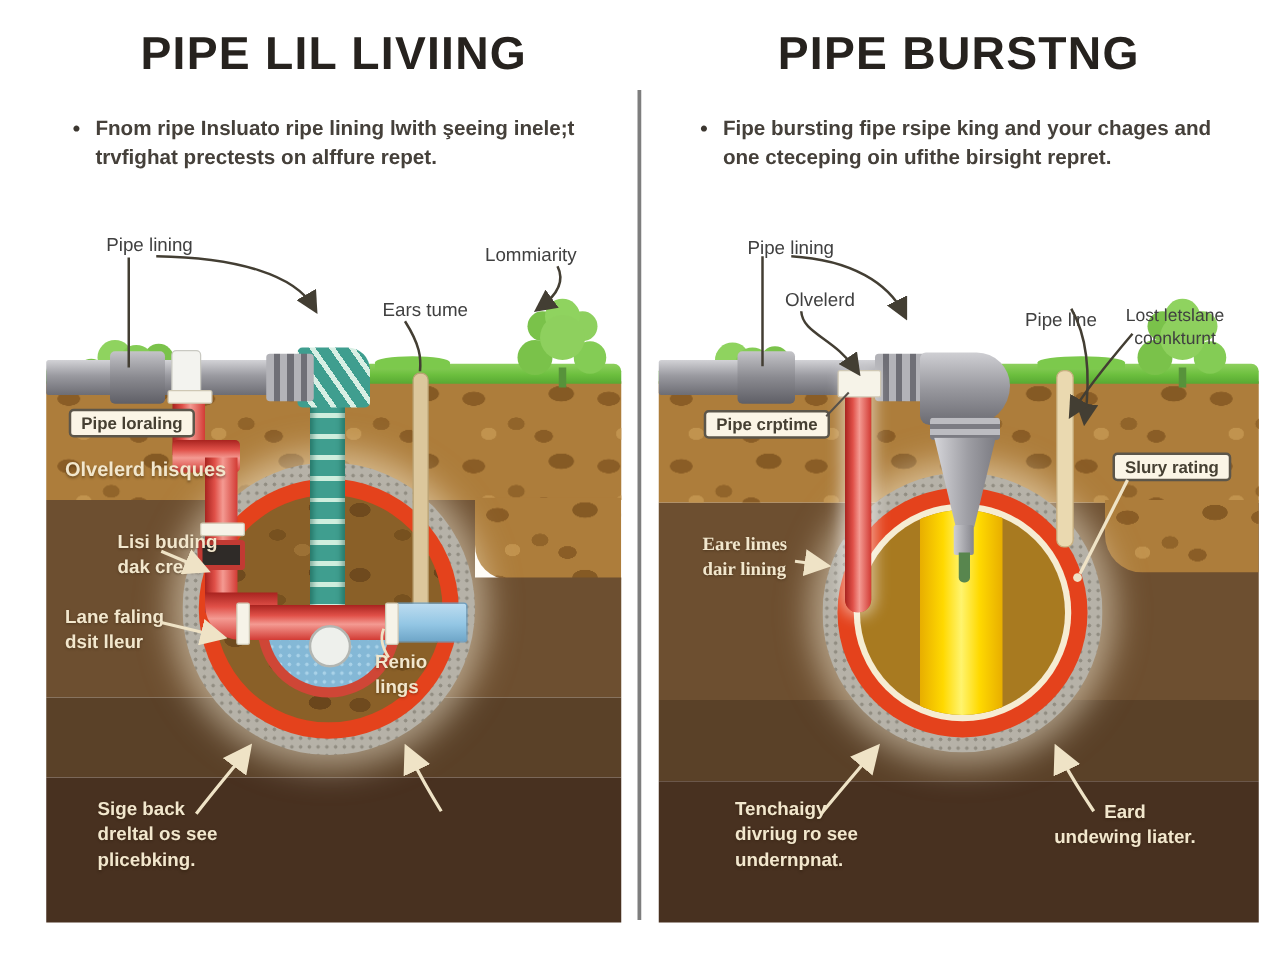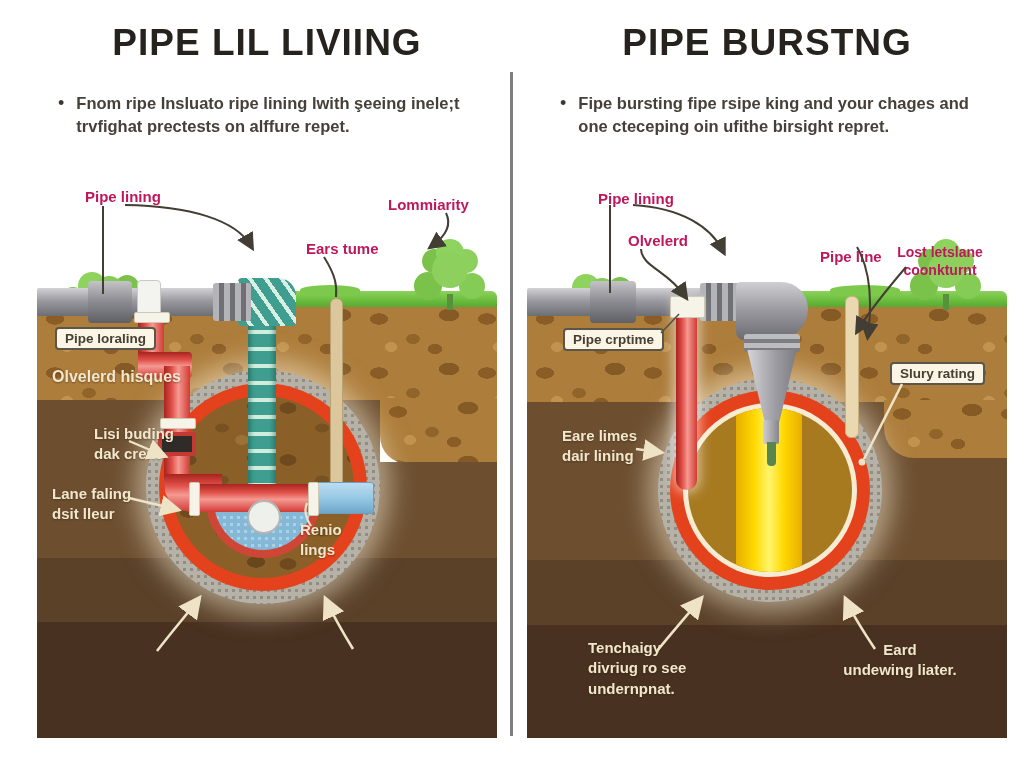--- a/index.html
+++ b/index.html
@@ -8,21 +8,21 @@
   .abs{position:absolute;}
   .layer{position:absolute;inset:0;}
   .pre{white-space:pre-line;}
 
   
   .panel-title{font-size:37px;font-weight:800;letter-spacing:1px;color:#26221e;
                text-align:center;z-index:10;}
   .bullet-row{display:flex;gap:12px;z-index:10;}
   .bullet-dot{font-size:18px;color:#3c3730;line-height:22px;}
   .bullet-text{font-size:16.5px;color:#45403a;line-height:1.42;font-weight:bold;}
-  .lbl{font-size:15px;font-weight:700;color:#be185d;z-index:20;line-height:1.25;}
+  .lbl{font-size:15px;font-weight:400;color:#404040;z-index:20;line-height:1.25;}
   .lblc{font-size:15px;font-weight:700;color:#f2e7cd;z-index:20;line-height:1.35;
         text-shadow:0 1px 2px rgba(45,28,10,.45);}
   .boxlbl{font-size:13.5px;font-weight:600;color:#464033;background:#fbf5e6;
           border:2px solid #5c564a;border-radius:4px;padding:2px 8px;z-index:20;
           white-space:nowrap;}
 
   
   .grass{background:linear-gradient(180deg,#8ed05e 0%,#6cbf3e 55%,#58a833 100%);
          border-radius:6px 6px 0 0;z-index:2;}
   .bump{background:#7cc94c;border-radius:50% 50% 0 0;z-index:2;}
@@ -156,20 +156,23 @@
     <div class="abs lbl" style="left:306px;top:240px;">Ears tume</div>
     <div class="abs lbl" style="left:388px;top:196px;">Lommiarity</div>
     <div class="abs boxlbl" style="left:55px;top:327px;">Pipe loraling</div>
     <div class="abs lblc" style="left:52px;top:366px;font-size:16px;">Olvelerd hisques</div>
     <div class="abs lblc pre" style="left:52px;top:424px;margin-left:42px;">Lisi buding
 dak crent</div>
     <div class="abs lblc pre" style="left:52px;top:484px;">Lane faling
 dsit lleur</div>
     <div class="abs lblc pre" style="left:300px;top:520px;">Renio
 lings</div>
+    <div class="abs lblc pre" style="left:78px;top:638px;">Sige back
+dreltal os see
+plicebking.</div>
   </section>
 
   <section class="layer">
     <div class="abs panel-title" style="left:527px;top:22px;width:480px;">PIPE BURSTNG</div>
     <div class="abs bullet-row" style="left:560px;top:92px;width:420px;">
       <span class="bullet-dot">•</span>
       <p class="bullet-text pre" style="margin:0;">Fipe bursting fipe rsipe king and your chages and
 one cteceping oin ufithe birsight repret.</p>
     </div>
 
@@ -207,21 +210,21 @@
     <div class="abs red red-glow" style="left:676px;top:300px;width:21px;height:190px;border-radius:0 0 11px 11px;"></div>
     <div class="abs wcollar" style="left:670px;top:296px;width:33px;height:20px;"></div>
 
     <div class="abs lbl" style="left:598px;top:190px;">Pipe lining</div>
     <div class="abs lbl" style="left:628px;top:232px;">Olvelerd</div>
     <div class="abs lbl" style="left:820px;top:228px;margin-top:20px;">Pipe line</div>
     <div class="abs lbl pre" style="left:880px;top:244px;width:120px;text-align:center;font-size:14px;">Lost letslane
 coonkturnt</div>
     <div class="abs boxlbl" style="left:563px;top:328px;">Pipe crptime</div>
     <div class="abs boxlbl" style="left:890px;top:362px;">Slury rating</div>
-    <div class="abs lblc pre" style="left:562px;top:426px;">Eare limes
+    <div class="abs lblc pre" style="left:562px;top:426px;font-family:Liberation Serif, serif;">Eare limes
 dair lining</div>
     <div class="abs lblc pre" style="left:588px;top:638px;">Tenchaigy
 divriug ro see
 undernpnat.</div>
     <div class="abs lblc pre" style="left:820px;top:640px;width:160px;text-align:center;">Eard
 undewing liater.</div>
   </section>
 
   <div class="abs divider" style="left:510px;top:72px;width:3px;height:664px;"></div>
 

